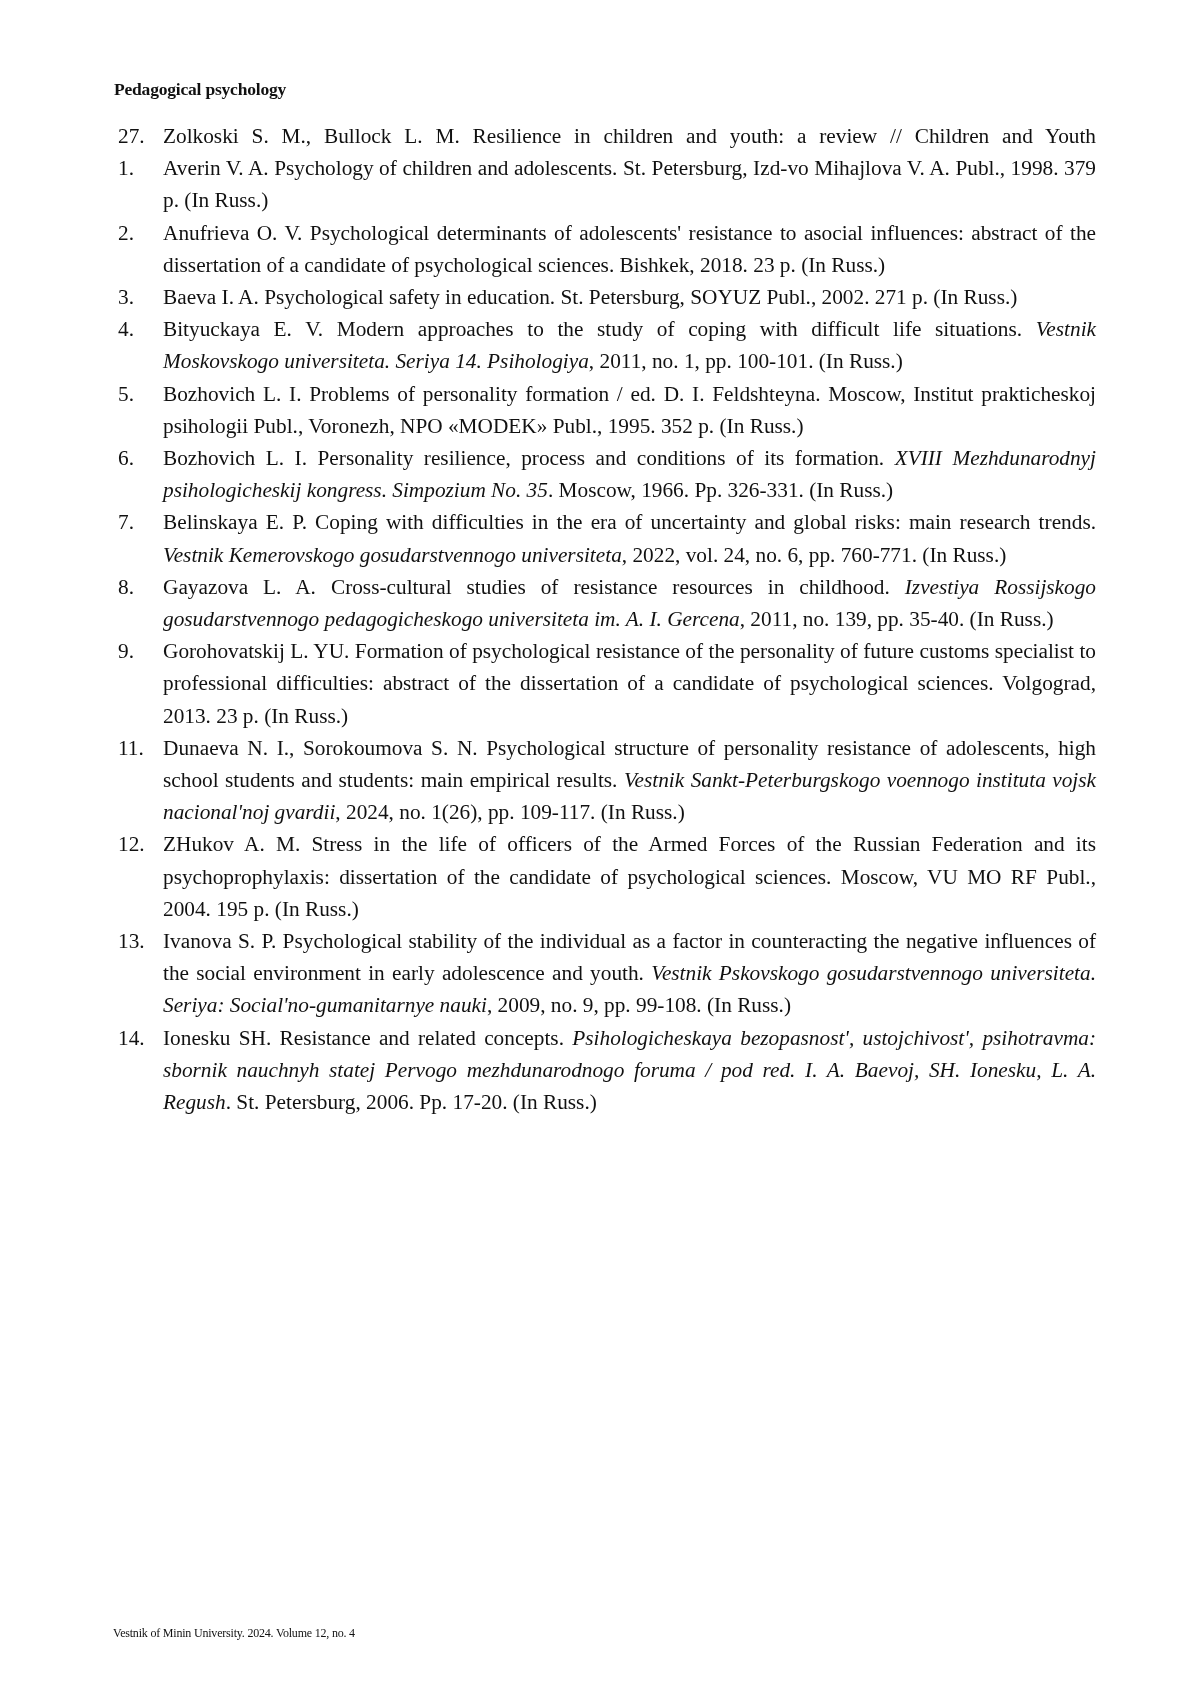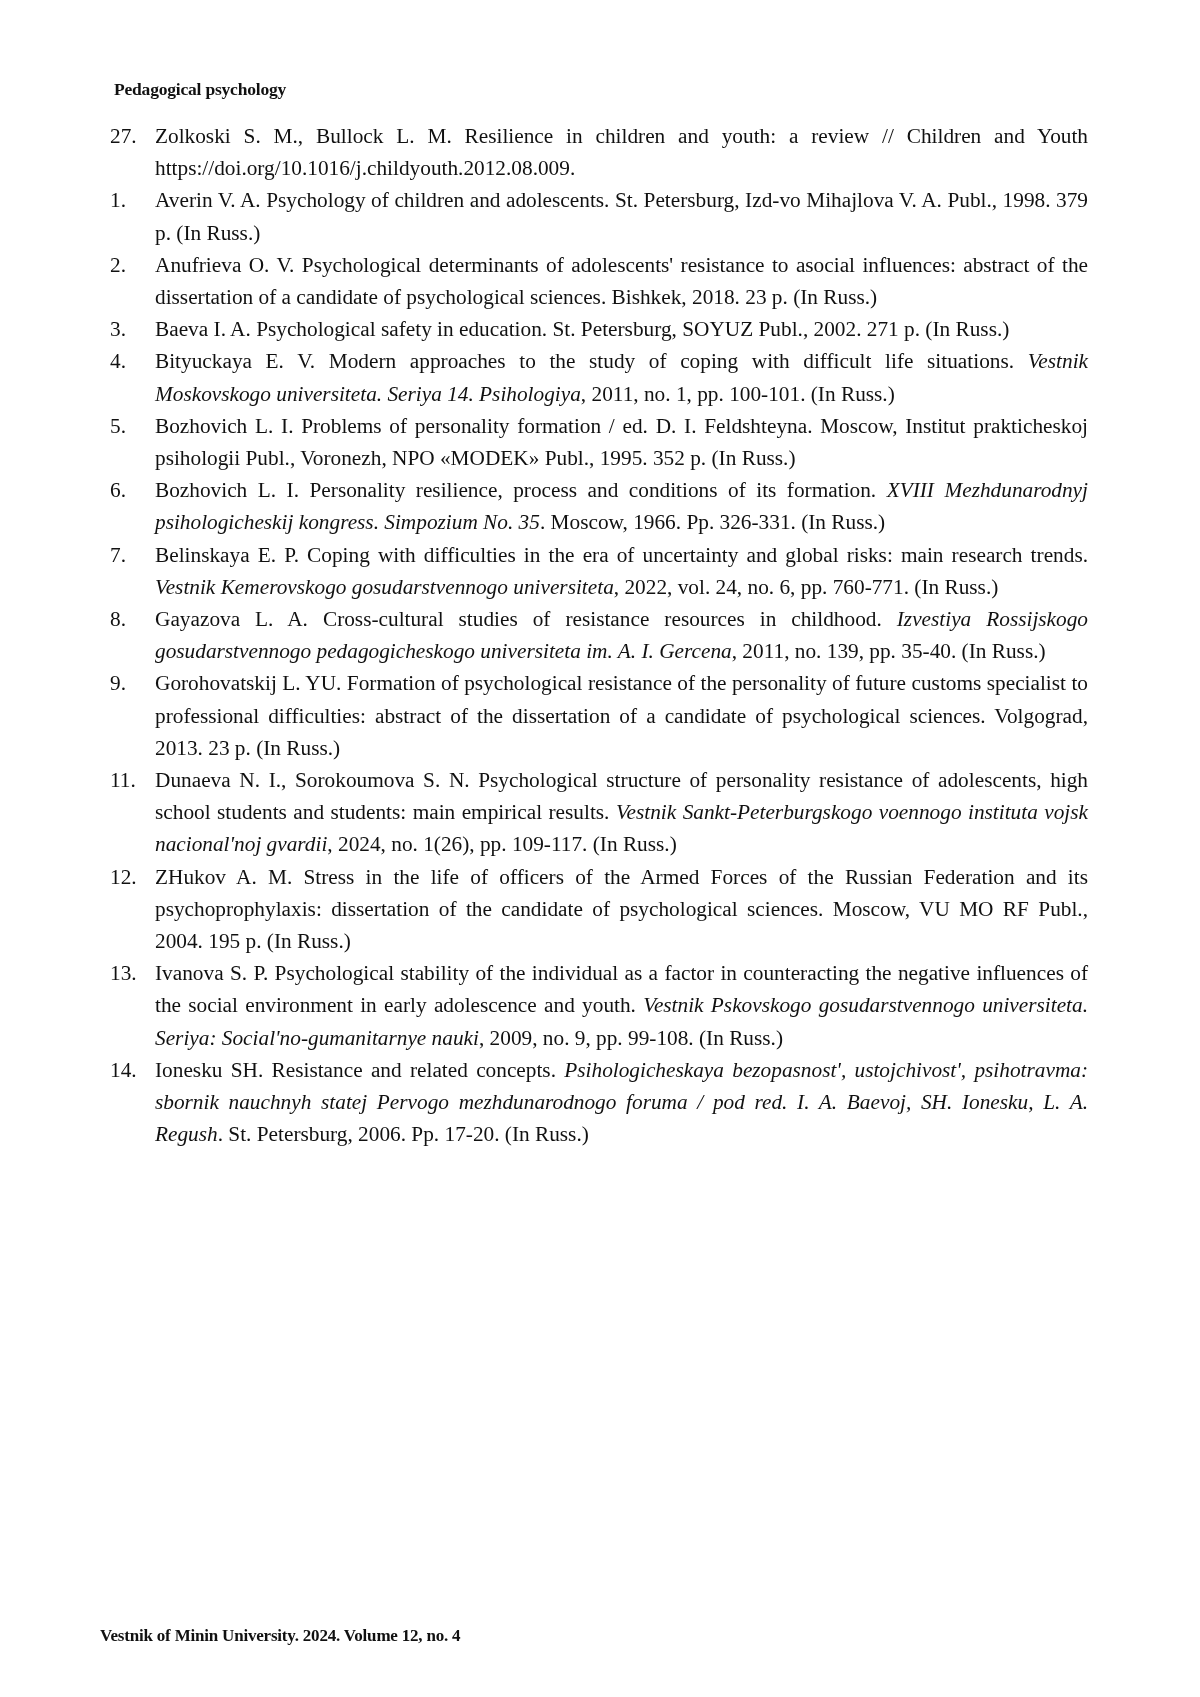--- a/index.html
+++ b/index.html
@@ -26,21 +26,21 @@
     .running-header {
       position: absolute;
       left: 114px;
       top: 71px;
       font-size: 17.5px;
       font-weight: bold;
       letter-spacing: -0.2px;
     }
     .content {
       position: absolute;
-      left: 110px;
+      left: 118px;
       top: 112px;
       width: 978px;
       font-size: 21.3px;
       line-height: 32.2px;
     }
     .ref {
       position: relative;
       padding-left: 45px;
       text-align: justify;
       text-align-last: left;
@@ -69,41 +69,40 @@
     .section-heading {
       text-align: center;
       font-weight: bold;
       margin-top: 30px;
       margin-left: 45px;
       font-size: 21.3px;
       line-height: 32px;
     }
     .running-footer {
       position: absolute;
-      left: 100px;
+      left: 113px;
       top: 1618px;
-      font-size: 17px;
-      font-weight: bold;
+      font-size: 12px;
+      font-weight: normal;
       letter-spacing: -0.2px;
     }
   </style>
 </head>
 <body>
 
 <div class="page">
 
   <div class="running-header">Pedagogical psychology</div>
 
   <div class="content">
 
     <div class="ref ref-27">
       <span class="num">27.</span>
       <span class="body">
         <span class="line-justify">Zolkoski S. M., Bullock L. M. Resilience in children and youth: a review // Children and Youth</span>
-        <span style="display:block">https://doi.org/10.1016/j.childyouth.2012.08.009.</span>
       </span>
     </div>
 
 
     <div id="reference-list">
         <div class="ref">
           <span class="num">1.</span>
           <span class="body"><span>Averin V. A. Psychology of children and adolescents. St. Petersburg, Izd-vo Mihajlova V. A. Publ., 1998. 379 p. (In Russ.)</span></span>
         </div>
         <div class="ref">

